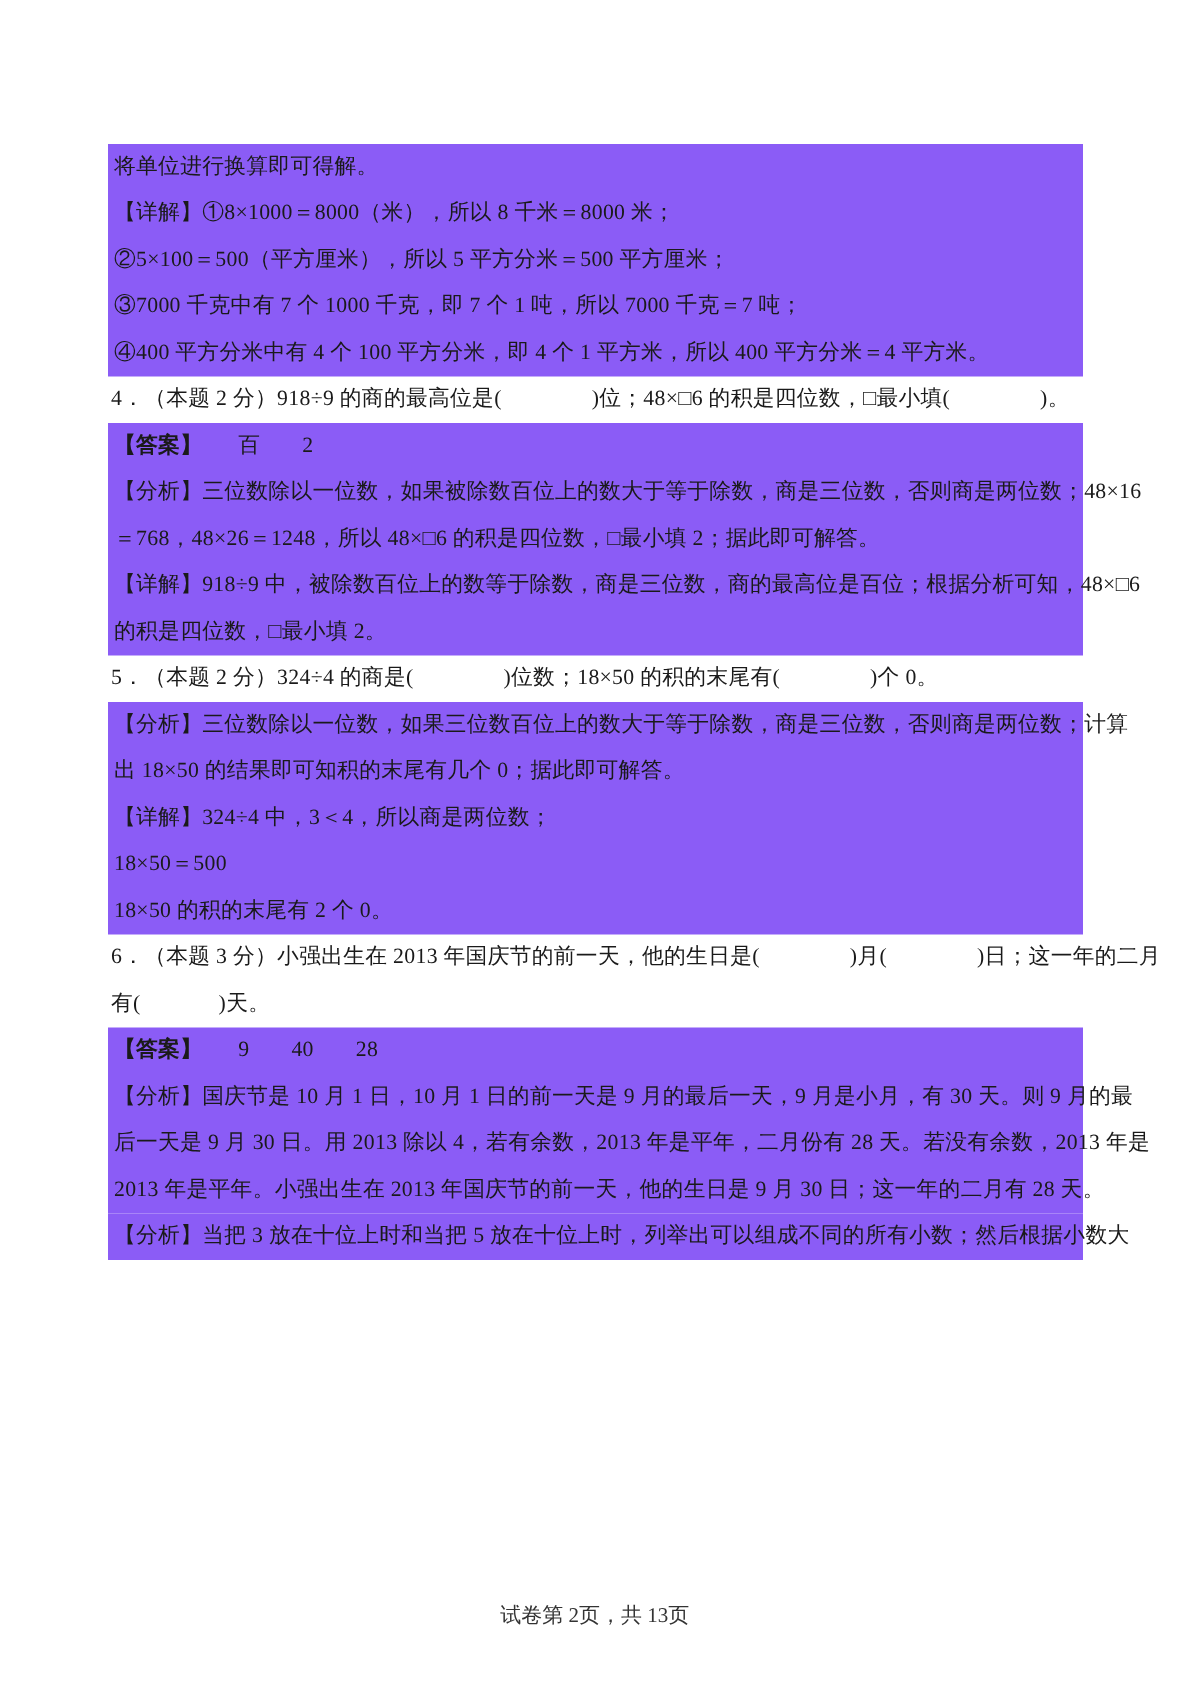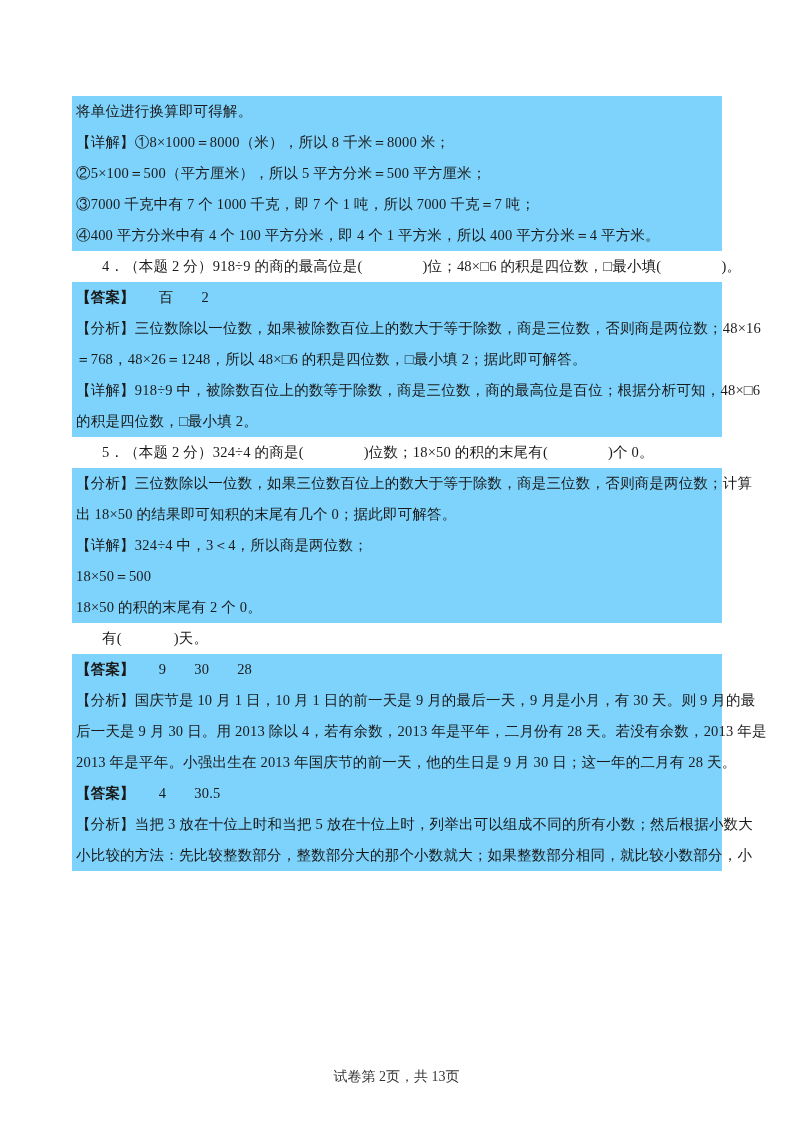--- a/index.html
+++ b/index.html
@@ -2,23 +2,23 @@
 <html><head>
 <meta charset="utf-8">
 <style>
   html, body { margin: 0; padding: 0; background: #ffffff; }
   body {
     width: 793px; height: 1122px; position: relative; overflow: hidden;
     font-family: "Liberation Serif", "DejaVu Serif", serif;
     color: #1a1a1a; font-size: 14.5px;
   }
   .page { position: absolute; left: 72px; top: 96px; width: 650px; }
-  .block { background: #7dd3fc; padding: 0 4px; }
+  .block { background: #8b5cf6; padding: 0 4px; }
   .line { height: 31px; line-height: 31px; white-space: nowrap; letter-spacing: 0.2px; }
-  .q { padding: 0 2px; margin-left: 28px; }
+  .q { padding: 0 2px; }
   .blank { display: inline-block; width: 52px; }
   .blank-wide { display: inline-block; width: 60px; }
   .ans-val { display: inline-block; margin-left: 28px; }
   .ans-val.first { margin-left: 24px; }
   .tag { font-weight: bold; }
   .footer {
     position: absolute; top: 1068px; left: 0; width: 793px; text-align: center;
     font-size: 14px; color: #333;
   }
 </style>
@@ -53,33 +53,32 @@
   </div>
   <div class="block">
     <div class="line">【分析】三位数除以一位数，如果三位数百位上的数大于等于除数，商是三位数，否则商是两位数；计算</div>
     <div class="line">出 18×50 的结果即可知积的末尾有几个 0；据此即可解答。</div>
     <div class="line">【详解】324÷4 中，3＜4，所以商是两位数；</div>
     <div class="line">18×50＝500</div>
     <div class="line">18×50 的积的末尾有 2 个 0。</div>
   </div>
 
   <div class="line q">
+    <span>6．（本题 3 分）小强出生在 2013 年国庆节的前一天，他的生日是(</span><span class="blank-wide"></span><span>)月(</span><span class="blank-wide"></span><span>)日；这一年的二月</span>
+  </div>
+  <div class="line q">
     <span>有(</span><span class="blank"></span><span>)天。</span>
   </div>
   <div class="block">
     <div class="line">
-      <span class="tag">【答案】</span><span class="ans-val first">9</span><span class="ans-val">30</span><span class="ans-val">28</span>
+      <span class="tag">【答案】</span><span class="ans-val first">9</span><span class="ans-val">40</span><span class="ans-val">28</span>
     </div>
     <div class="line">【分析】国庆节是 10 月 1 日，10 月 1 日的前一天是 9 月的最后一天，9 月是小月，有 30 天。则 9 月的最</div>
     <div class="line">后一天是 9 月 30 日。用 2013 除以 4，若有余数，2013 年是平年，二月份有 28 天。若没有余数，2013 年是</div>
     <div class="line">2013 年是平年。小强出生在 2013 年国庆节的前一天，他的生日是 9 月 30 日；这一年的二月有 28 天。</div>
   </div>
 
   <div class="block">
-    <div class="line">
-      <span class="tag">【答案】</span><span class="ans-val first">4</span><span class="ans-val">30.5</span>
-    </div>
     <div class="line">【分析】当把 3 放在十位上时和当把 5 放在十位上时，列举出可以组成不同的所有小数；然后根据小数大</div>
-    <div class="line">小比较的方法：先比较整数部分，整数部分大的那个小数就大；如果整数部分相同，就比较小数部分，小</div>
   </div>
 </div>
 
 <div class="footer">试卷第 2页，共 13页</div>
 
 </body></html>

